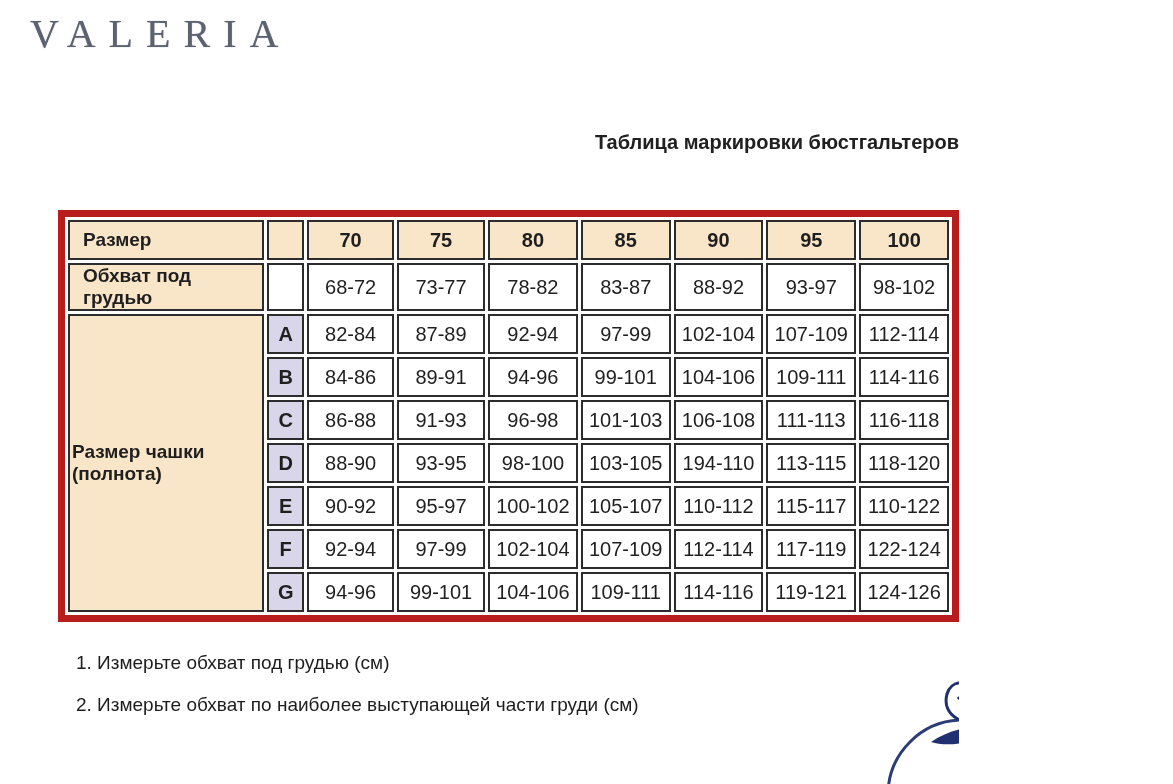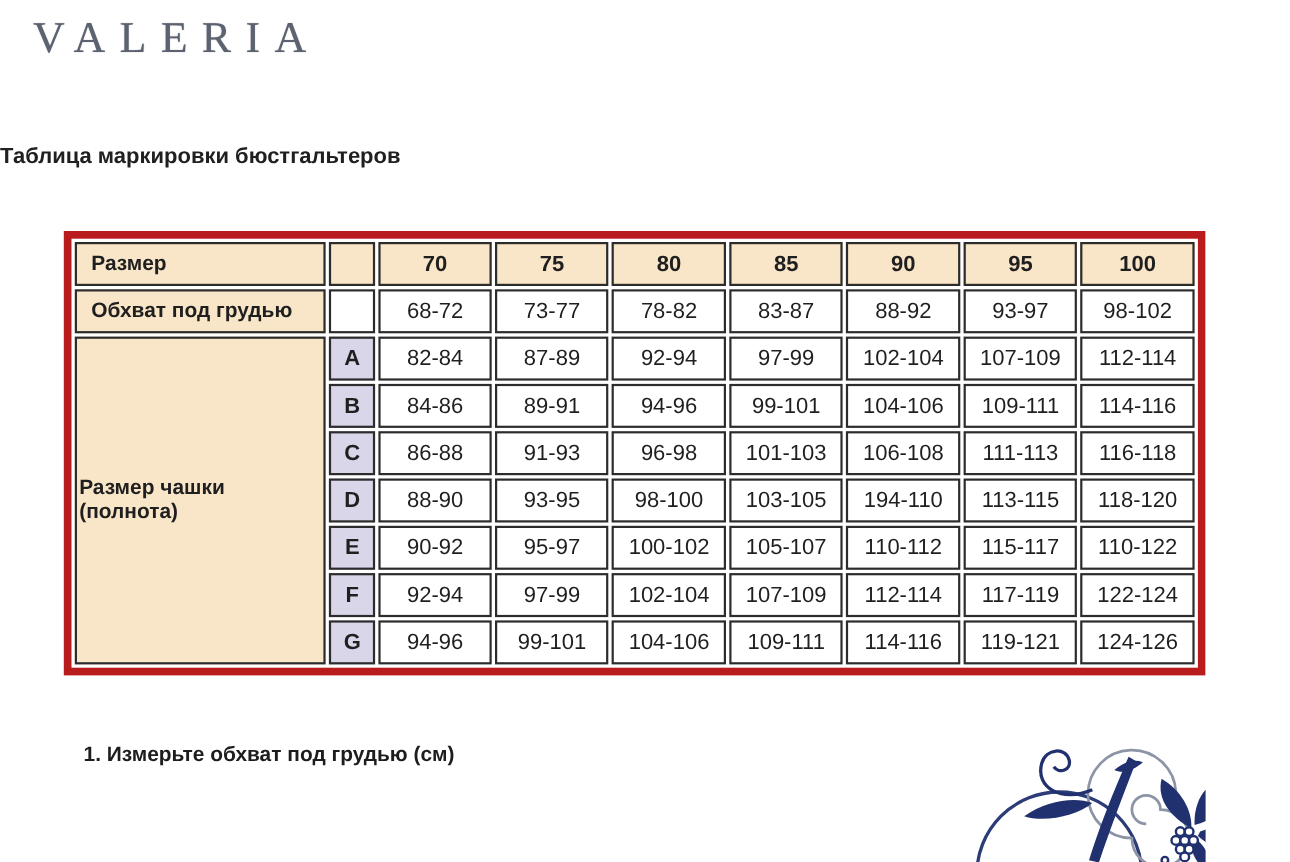--- a/index.html
+++ b/index.html
@@ -1,35 +1,35 @@
 <!DOCTYPE html>
 <html><head>
 <meta charset="utf-8">
 <style>
   html,body { margin:0; padding:0; }
   .page {
-    position:relative; width:1096px; height:784px;
+    position:relative; width:959px; height:784px;
     background:#ffffff; overflow:hidden;
     font-family:"Liberation Sans", sans-serif;
     color:#1f1f1f;
   }
 
   
   .logo {
     position:absolute; left:30px; top:10px;
     font-family:"Liberation Serif", serif;
     font-size:40px; font-weight:400;
     letter-spacing:13px; color:#5d6270;
     text-shadow:0 0 1px #8a8f9c;
   }
 
   
   .title {
     position:absolute; top:131px; left:0; width:100%;
-    text-align:left; font-size:20px; font-weight:700; color:#202020;
+    text-align:right; font-size:20px; font-weight:700; color:#202020;
   }
 
   
   .chart {
     position:absolute; left:58px; top:210px;
     border-collapse:separate; border-spacing:3px;
     border:7px solid #b91c1c; background:#ffffff;
   }
   .chart td {
     border:2px solid #2c2c2c;
@@ -39,21 +39,21 @@
   .c-label { width:232px; }
   .c-cup   { width:42px; }
   .c-val   { width:105px; }
   td.lbl   { text-align:left; padding-left:13px; font-weight:700; font-size:19px; }
   td.peach { background:#F9E5C7; }
   td.cup   { background:#D9D6EA; font-weight:700; }
   td.hdr   { font-weight:700; }
   td.biglbl{ text-align:left; font-weight:700; font-size:19px; }
 
   
-  .note { position:absolute; left:76px; font-size:19px; font-weight:700; color:#1d1d1d;margin-top:24px; }
+  .note { position:absolute; left:76px; font-size:19px; font-weight:400; color:#1d1d1d; }
   .note-1 { top:652px; }
   .note-2 { top:694px; }
 
   
   .ornament { position:absolute; left:873px; top:660px; width:300px; height:124px; }
 </style>
 </head>
 <body>
 
 <div class="page">
@@ -168,20 +168,21 @@
       <td>104-106</td>
       <td>109-111</td>
       <td>114-116</td>
       <td>119-121</td>
       <td>124-126</td>
     </tr>
   </tbody>
     </table>
 
   <div class="note note-1">1. Измерьте обхват под грудью (см)</div>
+  <div class="note note-2">2. Измерьте обхват по наиболее выступающей части груди (см)</div>
 
   <div class="ornament">
     <svg width="300" height="124" viewBox="0 0 300 124" xmlns="http://www.w3.org/2000/svg">
 
       <circle cx="90" cy="135" r="75" fill="none" stroke="#2C3C76" stroke-width="3"></circle>
 
       <path d="M 196 60 A 40 40 0 1 0 156 102 A 26 26 0 1 0 182 76 A 13 13 0 1 0 169 89" fill="none" stroke="#8C94A6" stroke-width="2.5"></path>
 
       <path d="M 153 28 C 140 58 127 90 117 122 L 126 124 C 137 92 149 60 160 32 Z" fill="#21316F"></path>
 

